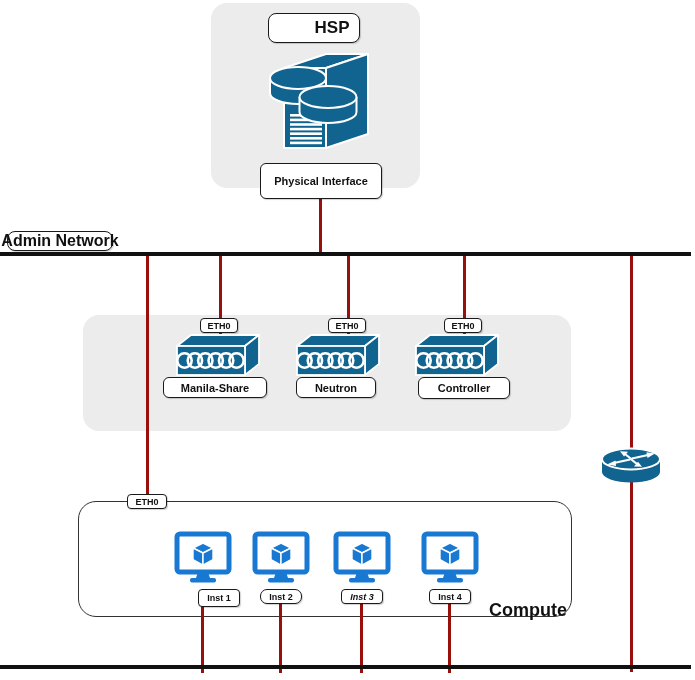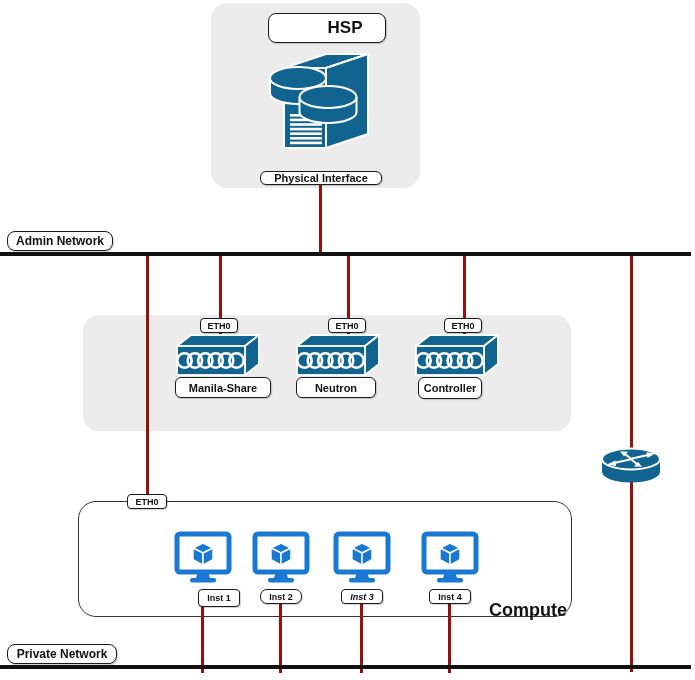--- a/index.html
+++ b/index.html
@@ -19,40 +19,40 @@
   }
   .lbl {
     position:absolute; background:#ffffff; border:1.5px solid #1a1a1a;
     border-radius:6px; box-sizing:border-box; z-index:5;
     display:flex; align-items:center; justify-content:center;
     font-weight:bold; color:#111; white-space:nowrap;
     box-shadow:1px 1px 1px rgba(0,0,0,0.18);
   }
   .lbl.big    { font-size:17px; border-radius:8px; }
   .lbl.med    { font-size:11px; }
-  .lbl.net    { font-size:12px; border-radius:8px; }
+  .lbl.net    { font-size:16px; border-radius:8px; }
   .lbl.tiny   { font-size:9px;  border-radius:4px; border-width:1.2px; }
   .icon { position:absolute; z-index:3; }
   .icon.over-wire { z-index:4; }
   .freetext {
     position:absolute; font-weight:bold; color:#111; z-index:5; white-space:nowrap;
   }
   #compute-box {
     position:absolute; background:#ffffff; border:1.5px solid #333;
     border-radius:18px; box-sizing:border-box; z-index:1;
   }
 </style>
 </head>
 <body>
 
 <div id="canvas">
 
   <div class="panel" style="left:211px; top:3px; width:209px; height:185px;"></div>
 
-  <div class="lbl big" style="left:268px; top:13px; width:118px; height:30px;padding-left:36px;">HSP</div>
+  <div class="lbl big" style="left:268px; top:13px; width:92px; height:30px;padding-left:36px;">HSP</div>
 
   <svg class="icon" style="left:262px; top:48px;" width="108" height="104" viewBox="0 0 108 104">
     <g stroke="#ffffff" stroke-width="2" stroke-linejoin="round">
       <polygon points="22,20 64,20 106,6 64,6" fill="#10648f"></polygon>
       <polygon points="64,20 106,6 106,86 64,100" fill="#10648f"></polygon>
       <rect x="22" y="20" width="42" height="80" fill="#10648f"></rect>
     </g>
     <g fill="#ffffff" stroke="none">
       <rect x="28" y="66" width="32" height="2.6"></rect>
       <rect x="28" y="70.6" width="32" height="2.6"></rect>
@@ -63,21 +63,21 @@
       <rect x="28" y="93.6" width="32" height="2.6"></rect>
     </g>
     <g stroke="#ffffff" stroke-width="2" fill="#10648f">
       <path d="M8,30 L8,45 A28,11 0 0 0 64,45 L64,30"></path>
       <ellipse cx="36" cy="30" rx="28" ry="11"></ellipse>
       <path d="M37.5,49 L37.5,64 A28.5,11 0 0 0 94.5,64 L94.5,49"></path>
       <ellipse cx="66" cy="49" rx="28.5" ry="11"></ellipse>
     </g>
   </svg>
 
-  <div class="lbl med" style="left:260px; top:163px; width:122px; height:14px;margin-top:8px;">Physical Interface</div>
+  <div class="lbl med" style="left:260px; top:163px; width:122px; height:36px;">Physical Interface</div>
 
   <div class="wire" style="left:319px; top:182px; height:74px;"></div>
 
   <div class="netline" style="left:0px; top:252px; width:691px;"></div>
   <div class="lbl net" style="left:7px; top:231px; width:106px; height:20px;">Admin Network</div>
 
   <div class="wire" style="left:146px; top:256px; height:239px;"></div>
   <div class="wire" style="left:219px; top:256px; height:62px;"></div>
   <div class="wire" style="left:347px; top:256px; height:62px;"></div>
   <div class="wire" style="left:463px; top:256px; height:62px;"></div>
@@ -93,21 +93,21 @@
     <rect x="2" y="13" width="68" height="29" fill="#10648f" stroke="#ffffff" stroke-width="1.8"></rect>
     <g stroke="#ffffff" stroke-width="2.6" fill="none">
       <circle cx="9.5" cy="27.5" r="7.2"></circle>
         <circle cx="19.9" cy="27.5" r="7.2"></circle>
       <circle cx="30.3" cy="27.5" r="7.2"></circle>
         <circle cx="40.7" cy="27.5" r="7.2"></circle>
       <circle cx="51.1" cy="27.5" r="7.2"></circle>
         <circle cx="61.5" cy="27.5" r="7.2"></circle>
     </g>
   </svg>
-  <div class="lbl med" style="left:175px; top:377px; width:96px; height:21px;">Manila-Share</div>
+  <div class="lbl med" style="left:163px; top:377px; width:104px; height:21px;">Manila-Share</div>
 
   <div class="lbl tiny" style="left:328px; top:318px; width:38px; height:15px;">ETH0</div>
   <div class="wire" style="left:347px; top:332px; height:8px;"></div>
   <svg class="icon" style="left:295px; top:333px;" width="86" height="44" viewBox="0 0 86 44">
     <polygon points="2,13 70,13 84,2 16,2" fill="#10648f" stroke="#ffffff" stroke-width="1.8" stroke-linejoin="round"></polygon>
     <polygon points="70,13 84,2 84,31 70,42" fill="#10648f" stroke="#ffffff" stroke-width="1.8" stroke-linejoin="round"></polygon>
     <rect x="2" y="13" width="68" height="29" fill="#10648f" stroke="#ffffff" stroke-width="1.8"></rect>
     <g stroke="#ffffff" stroke-width="2.6" fill="none">
       <circle cx="9.5" cy="27.5" r="7.2"></circle>
         <circle cx="19.9" cy="27.5" r="7.2"></circle>
@@ -127,21 +127,21 @@
     <rect x="2" y="13" width="68" height="29" fill="#10648f" stroke="#ffffff" stroke-width="1.8"></rect>
     <g stroke="#ffffff" stroke-width="2.6" fill="none">
       <circle cx="9.5" cy="27.5" r="7.2"></circle>
         <circle cx="19.9" cy="27.5" r="7.2"></circle>
       <circle cx="30.3" cy="27.5" r="7.2"></circle>
         <circle cx="40.7" cy="27.5" r="7.2"></circle>
       <circle cx="51.1" cy="27.5" r="7.2"></circle>
         <circle cx="61.5" cy="27.5" r="7.2"></circle>
     </g>
   </svg>
-  <div class="lbl med" style="left:418px; top:377px; width:64px; height:22px;">Controller</div>
+  <div class="lbl med" style="left:418px; top:377px; width:92px; height:22px;">Controller</div>
 
   <svg class="icon over-wire" style="left:600px; top:446px;" width="62" height="40" viewBox="0 0 62 40">
     <path d="M2,13 L2,26 A29,10.5 0 0 0 60,26 L60,13" fill="#10648f"></path>
     <ellipse cx="31" cy="13" rx="29" ry="10.5" fill="#10648f" stroke="#ffffff" stroke-width="2"></ellipse>
     <g stroke="#ffffff" stroke-width="2.2" fill="#ffffff" stroke-linecap="round">
       <line x1="30" y1="13.5" x2="14" y2="17"></line>
       <polygon points="7,18.5 15.5,14.5 16,20" stroke="none"></polygon>
       <line x1="32" y1="12.5" x2="48" y2="9"></line>
       <polygon points="55,7.5 46.5,6.2 47.5,12" stroke="none"></polygon>
       <line x1="30" y1="12" x2="25" y2="8"></line>
@@ -200,15 +200,14 @@
   <div class="lbl tiny" style="left:260px; top:589px; width:42px; height:15px;border-radius:7px;">Inst 2</div>
   <div class="lbl tiny" style="left:341px; top:589px; width:42px; height:15px;font-style:italic;">Inst 3</div>
   <div class="lbl tiny" style="left:429px; top:589px; width:42px; height:15px;">Inst 4</div>
 
   <div class="wire" style="left:201px; top:603px; height:70px;"></div>
   <div class="wire" style="left:279px; top:603px; height:70px;"></div>
   <div class="wire" style="left:360px; top:603px; height:70px;"></div>
   <div class="wire" style="left:448px; top:603px; height:70px;"></div>
 
   <div class="netline" style="left:0px; top:665px; width:691px;"></div>
-  <div class="lbl net" style="left:7px; top:644px; width:110px; height:20px;">Private Network</div>
 
 </div>
 
 </body></html>

